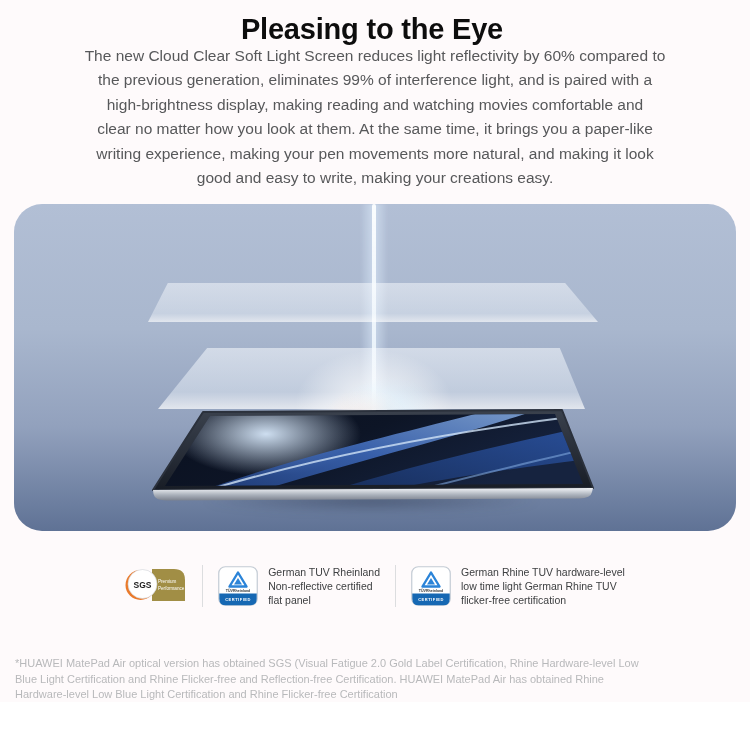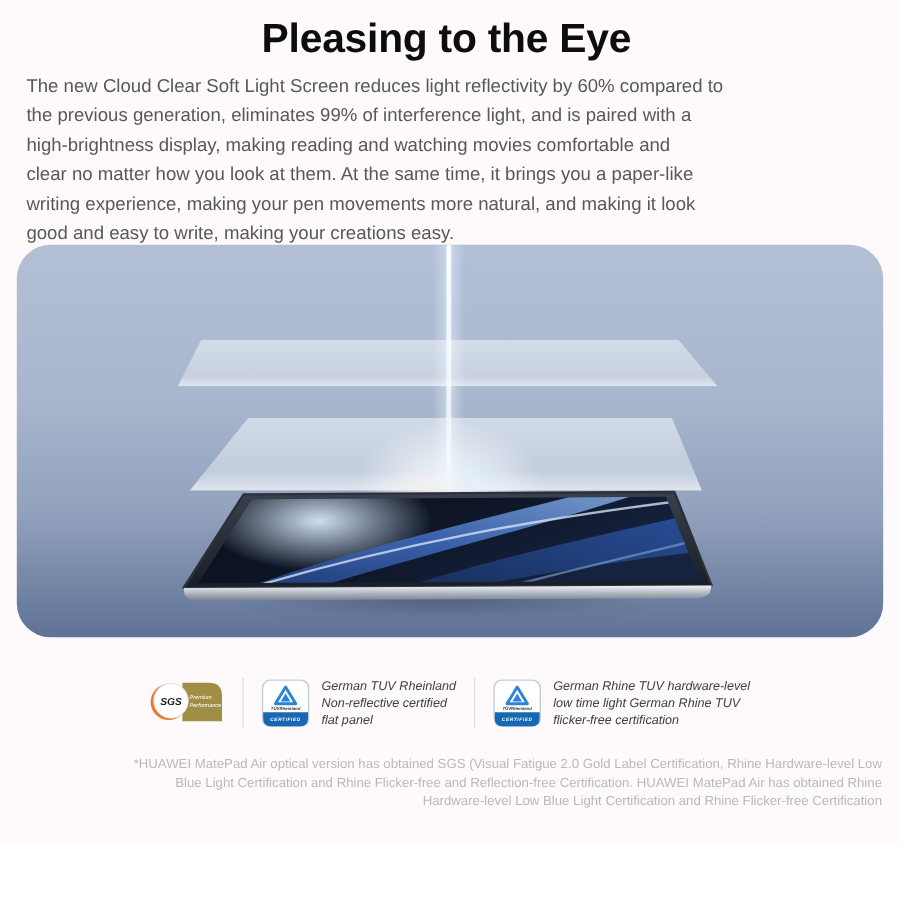--- a/index.html
+++ b/index.html
@@ -4,26 +4,26 @@
 <style>
   * { margin:0; padding:0; box-sizing:border-box; }
   html,body { background:#fff; }
   .page {
     position:relative; width:750px; height:750px; overflow:hidden;
     font-family:"Liberation Sans", sans-serif;
     background:linear-gradient(180deg,#fefafb 0,#fefafb 702px,#ffffff 702px);
   }
   .page-title {
     position:absolute; top:13px; left:0; width:744px;
-    text-align:center; font-size:34px; font-weight:700; color:#0d0d0d;
+    text-align:center; font-size:29px; font-weight:700; color:#0d0d0d;
     letter-spacing:-0.2px;
   }
   .section-desc {
-    position:absolute; top:61px; left:22px; width:706px;
-    white-space:pre-line;
+    position:absolute; top:44px; left:22px; width:706px;
+    text-align:center; white-space:pre-line;
     font-size:15.5px; line-height:24.4px; color:#57585a;
   }
   
   .hero {
     position:absolute; left:14px; top:204px; width:722px; height:327px;
     border-radius:28px; overflow:hidden;
     background:linear-gradient(180deg,#b2bfd5 0%,#a9b7ce 38%,#92a1bd 68%,#5f7295 100%);
   }
   .beam {
     position:absolute; left:346px; top:0; width:28px; height:216px;
@@ -59,30 +59,30 @@
     position:absolute; left:130px; top:282px; width:455px; height:30px;
     background:radial-gradient(closest-side, rgba(24,33,52,0.40), rgba(24,33,52,0) 75%);
     filter:blur(5px);
   }
   .tablet-svg { position:absolute; left:134px; top:202px; }
   
   .badges {
     position:absolute; top:560px; left:0; width:750px; height:52px;
     display:flex; justify-content:center; align-items:center; gap:15px;
   }
-  .badge { display:flex; align-items:center; gap:10px;font-style:italic; }
+  .badge { display:flex; align-items:center; gap:10px; }
   .badge-label {
     font-size:10.5px; line-height:14px; color:#3e4042;
     white-space:pre-line;
   }
   .badge-divider { width:1px; height:42px; background:#dcdddf; }
   
   .footnote {
-    position:absolute; top:630px; left:15px; width:720px;
-    text-align:right; white-space:pre-line;
+    position:absolute; top:656px; left:15px; width:720px;
+    text-align:left; white-space:pre-line;
     font-size:11px; line-height:15.5px; color:#b8b9bb;
   }
 </style>
 </head>
 <body>
 
 <div class="page">
 
   <h1 class="page-title">Pleasing to the Eye</h1>
 

